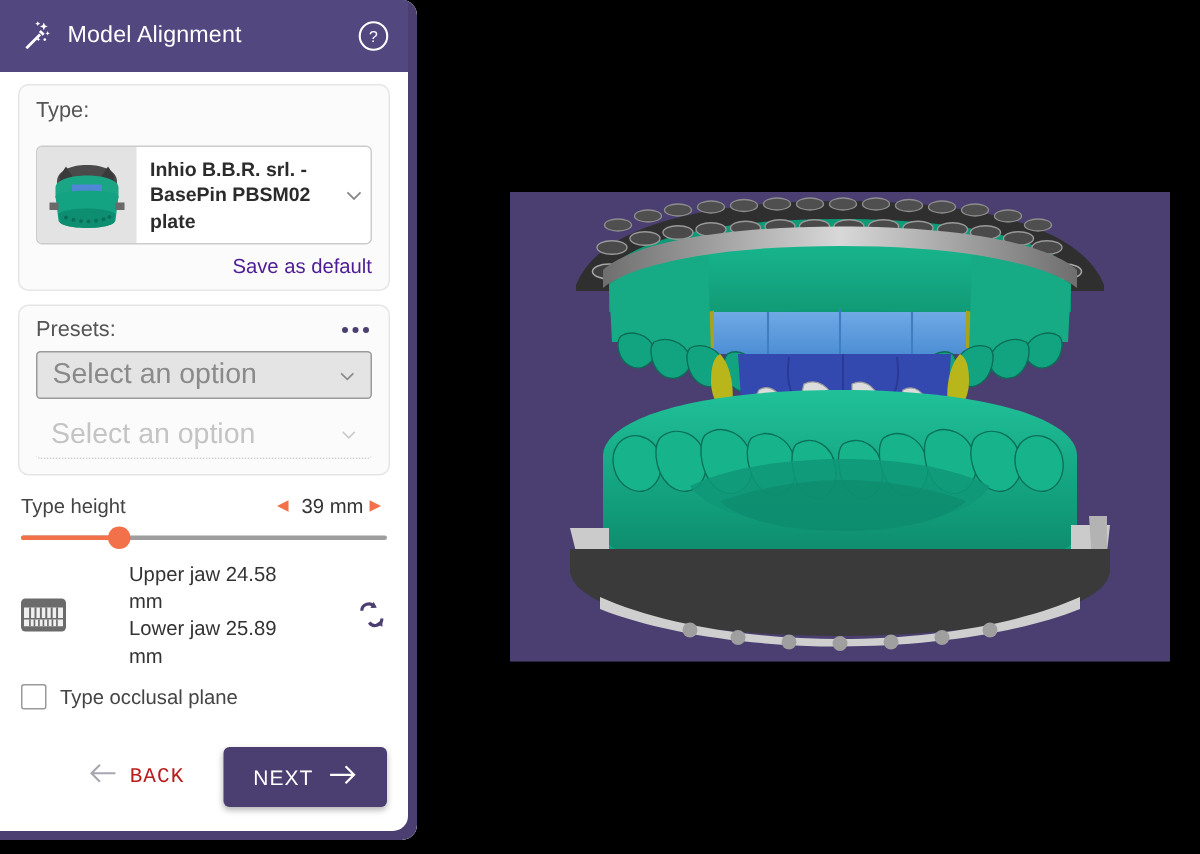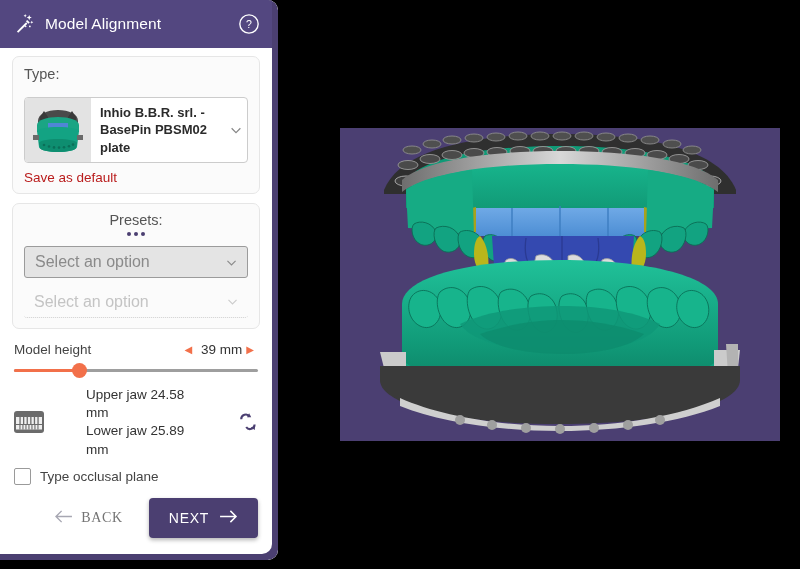--- a/index.html
+++ b/index.html
@@ -128,56 +128,55 @@
     line-height: 1.33;
   }
   .type-chevron {
     flex: 0 0 22px;
     display: flex;
     align-items: center;
     justify-content: center;
     color: #777;
   }
   .save-default {
-    text-align: left;
-    color: #b91c1c;
+    text-align: right;
+    color: #4c1d95;
     font-size: 13.5px;
     margin-top: 7px;
     cursor: pointer;
   }
 
   .presets-card {
     margin-top: 9px;
     padding: 8px 11px 10px 11px;
   }
   .presets-head {
     display: flex;
     align-items: center;
     justify-content: space-between;
     margin-bottom: 6px;
-    flex-direction: column;
   }
   .dots {
     display: flex;
     gap: 3px;
     cursor: pointer;
     padding: 4px 2px;
   }
   .dots i {
     width: 4px; height: 4px; border-radius: 50%;
     background: #4b3f71; display:block;
   }
 
   .sel {
     height: 32px;
     display: flex;
     align-items: center;
     padding: 0 8px 0 10px;
     box-sizing: border-box;
-    font-size: 16px;
+    font-size: 19px;
     border-radius: 3px;
   }
   .sel .sel-text { flex: 1 1 auto; }
   .sel .sel-chev { flex: 0 0 16px; display:flex; align-items:center; justify-content:center;}
 
   .sel-enabled {
     background: #e4e4e4;
     border: 1px solid #9b9b9b;
     color: #8a8a8a;
     cursor: pointer;
@@ -270,29 +269,29 @@
     display: flex;
     align-items: center;
     justify-content: flex-end;
     padding: 0 14px 6px 14px;
     box-sizing: border-box;
     gap: 14px;
   }
   .btn-back {
     background: transparent;
     border: none;
-    color: #737373;
+    color: #b91c1c;
     font-size: 14px;
     letter-spacing: 0.7px;
     display: flex;
     align-items: center;
     gap: 8px;
     cursor: pointer;
     padding: 8px 12px;
-    font-family: Liberation Serif, serif;
+    font-family: Liberation Mono, monospace;
   }
   .btn-next {
     background: #4b3f71;
     border: none;
     color: #ffffff;
     font-size: 14px;
     letter-spacing: 0.7px;
     display: flex;
     align-items: center;
     gap: 10px;
@@ -417,21 +416,21 @@
             <span class="sel-chev">
               <svg width="13" height="13" viewBox="0 0 16 16">
                 <path d="M3 6 L8 11 L13 6" fill="none" stroke="#cccccc" stroke-width="1.4"></path>
               </svg>
             </span>
           </div>
         </div>
 
         <div class="mh-wrap">
           <div class="mh-row">
-            <span class="mh-label">Model height</span>
+            <span class="mh-label">Type height</span>
             <span class="mh-arrow">◀</span>
             <span class="mh-value">39 mm</span>
             <span class="mh-arrow">▶</span>
           </div>
           <div class="slider">
             <div class="track"></div>
             <div class="fill"></div>
             <div class="knob"></div>
           </div>
         </div>

